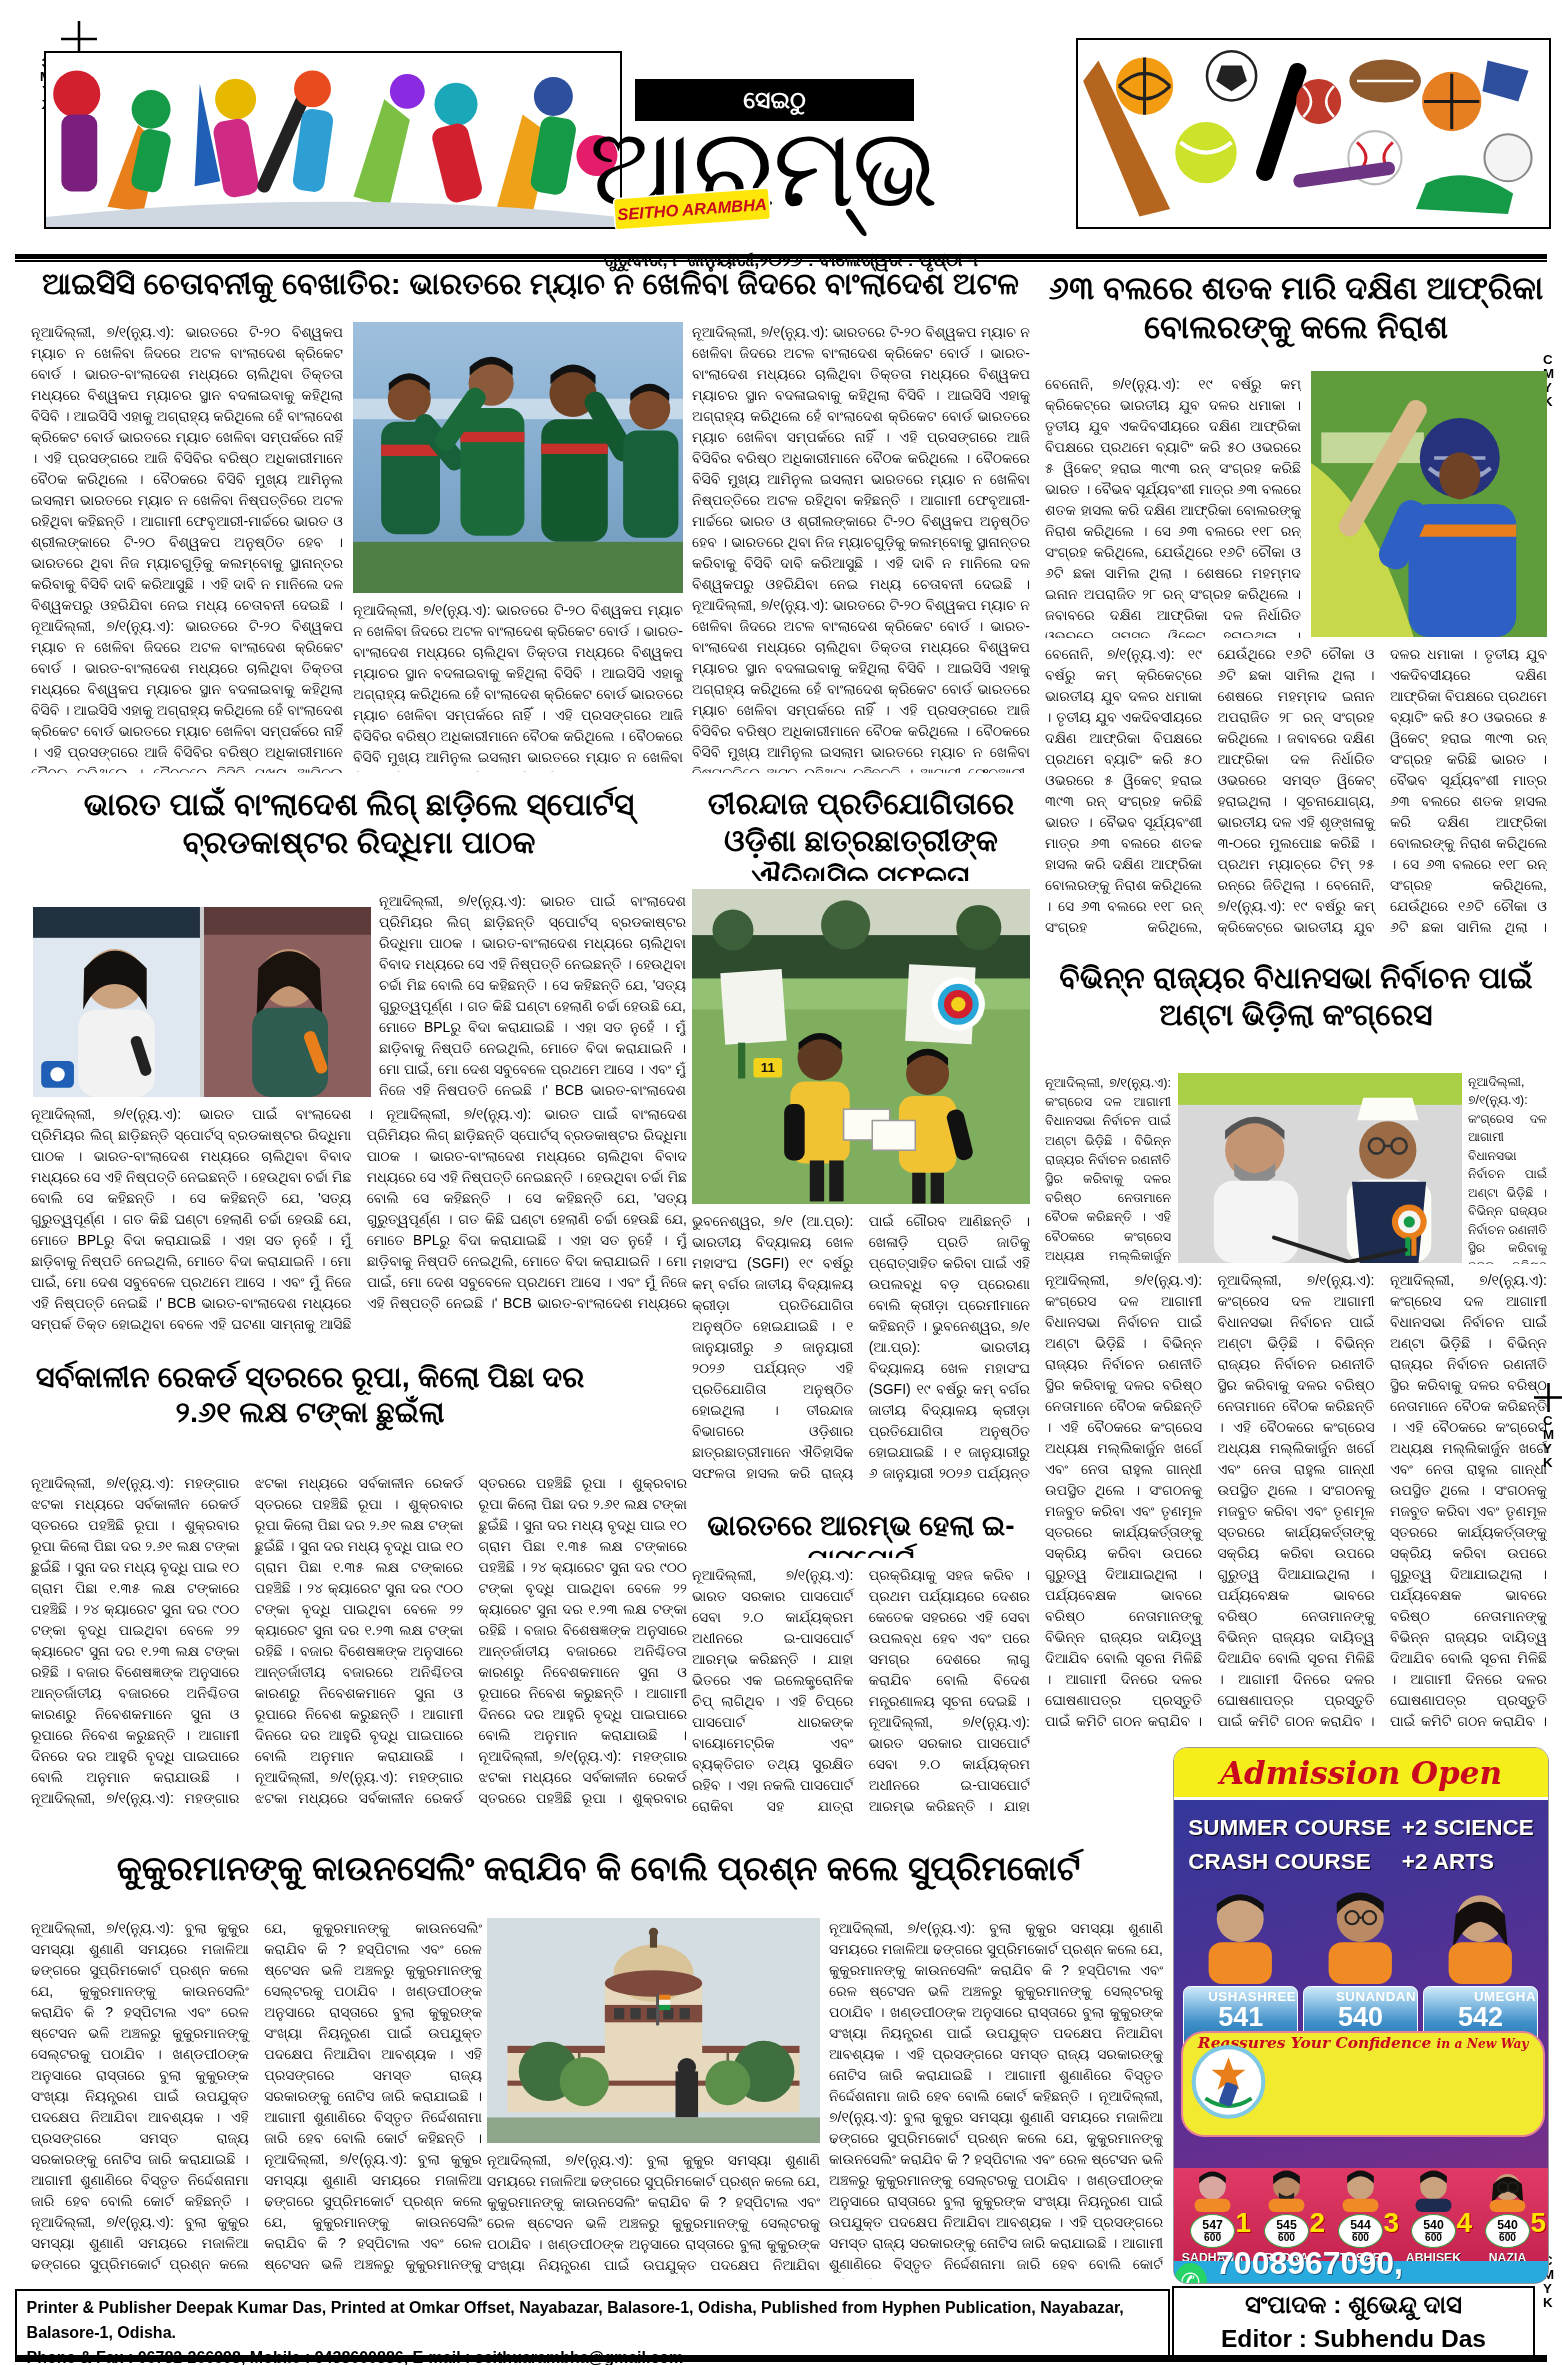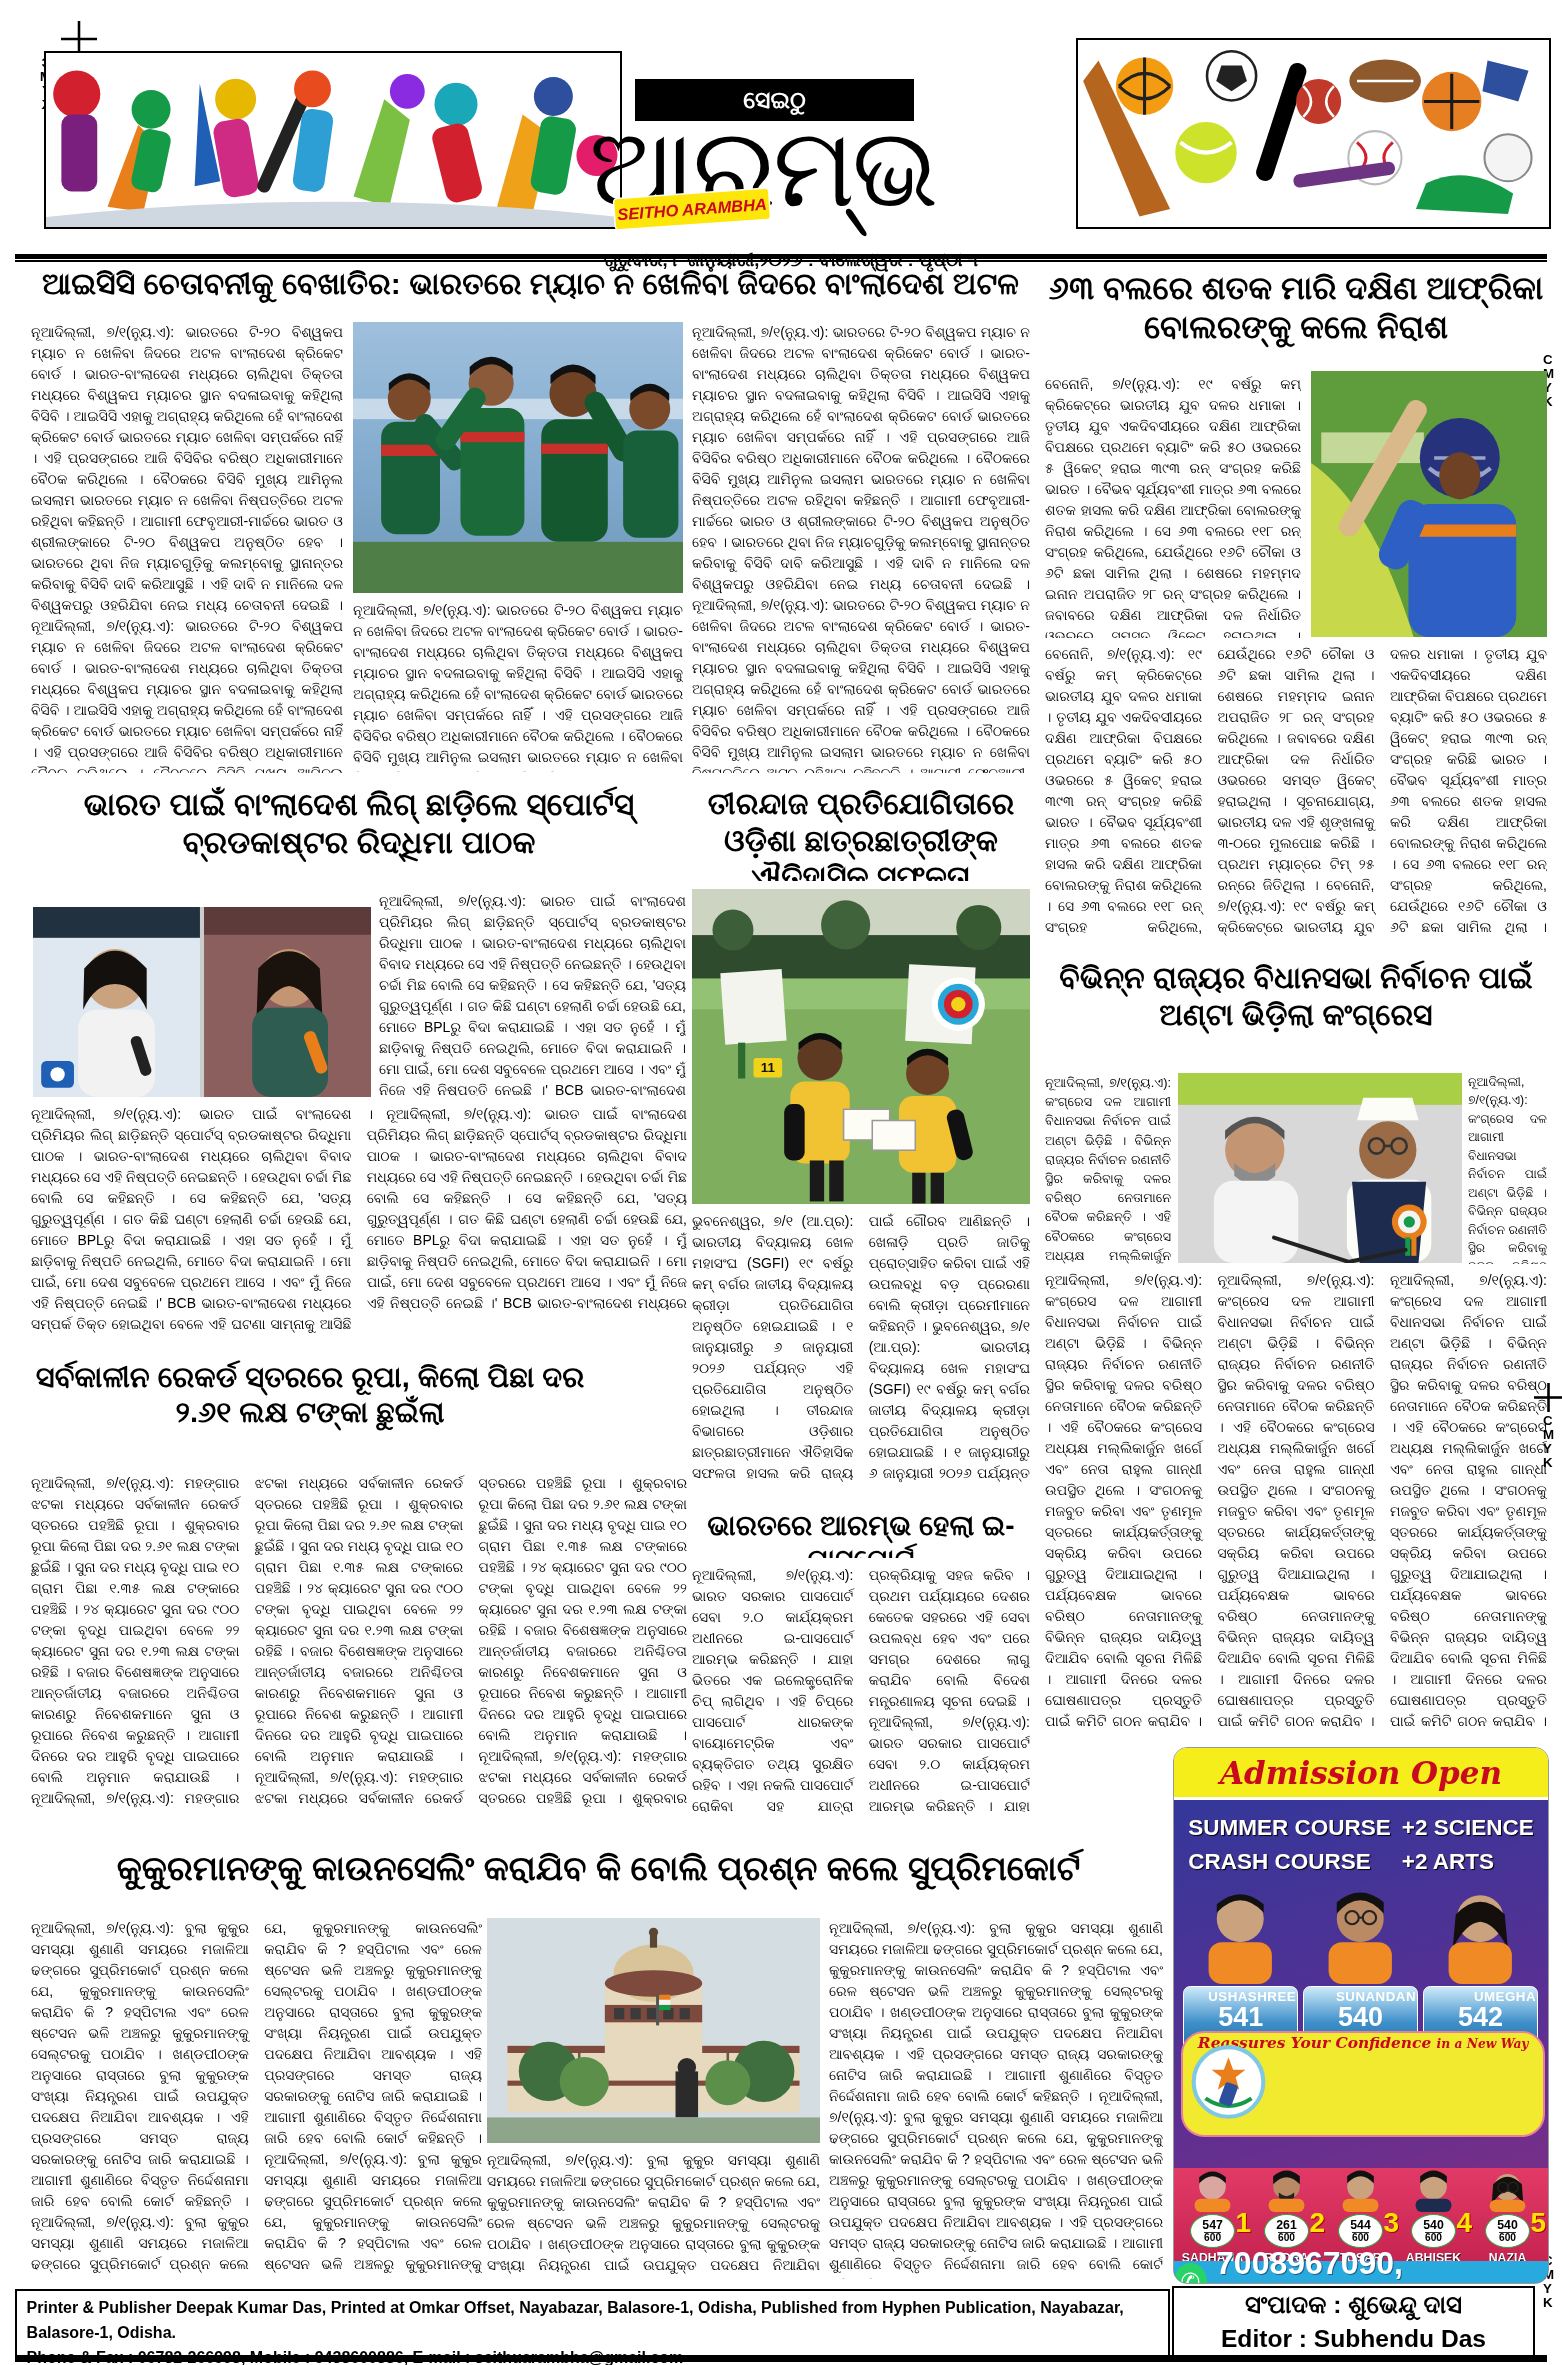--- a/index.html
+++ b/index.html
@@ -457,21 +457,21 @@
         </div>
         <div class="student" style="left:77px;top:1px;">
           <svg width="71" height="43" viewBox="0 0 138 84">
               <circle cx="69" cy="34" r="26" fill="#b98a63"></circle>
               <path d="M43 30 Q69 2 95 30 L95 14 Q69 -8 43 14 Z" fill="#111"></path>
               <path d="M54 46 Q69 60 84 46 L84 56 Q69 68 54 56 Z" fill="#222"></path>
               <rect x="34" y="58" width="70" height="26" rx="12" fill="#f08a24"></rect>
             </svg>
           <div style="position:relative;">
               <div class="s-oval">
-                <span class="s-score">261</span>
+                <span class="s-score">545</span>
                 <span class="s-den">600</span>
               </div>
           <span class="s-rank" style="top:-7.2px;">2</span>
             </div>
           <div class="s-name">RUDRA</div>
         </div>
         <div class="student" style="left:151px;top:1px;">
           <svg width="71" height="43" viewBox="0 0 138 84">
               <circle cx="69" cy="34" r="26" fill="#caa27e"></circle>
               <path d="M43 28 Q69 0 95 28 L95 14 Q69 -8 43 14 Z" fill="#111"></path>

